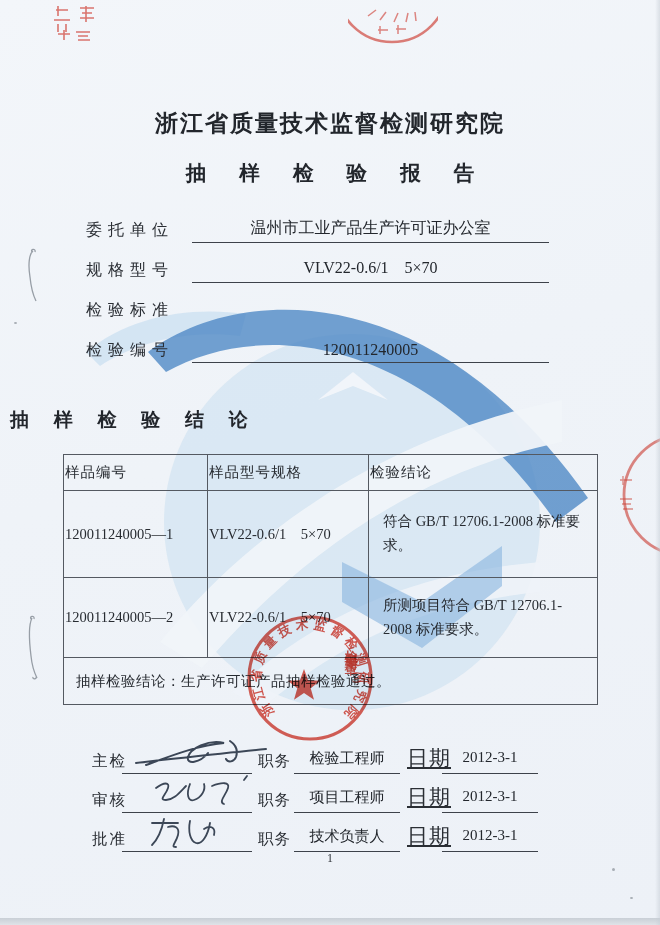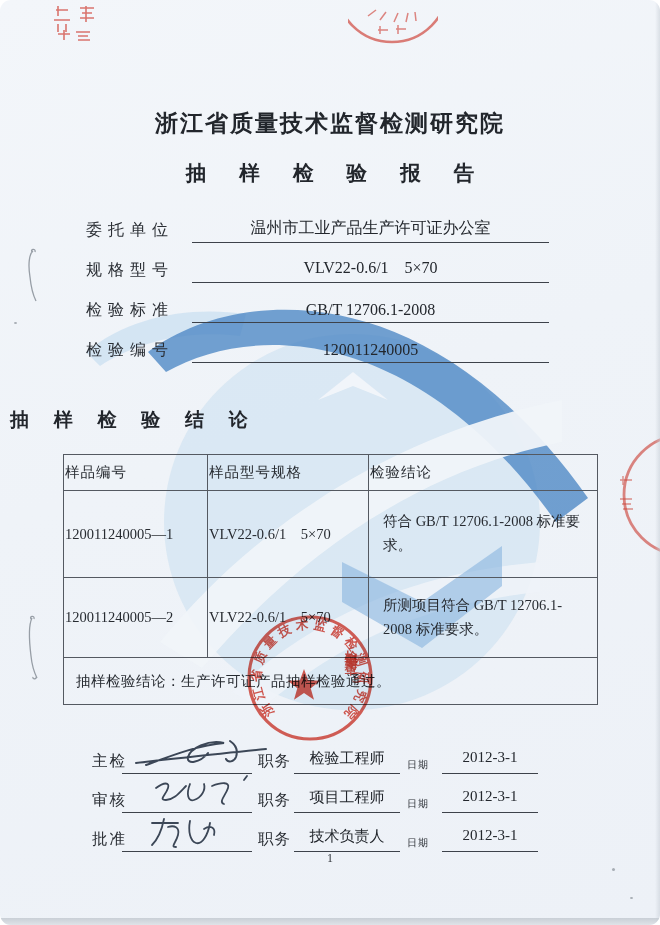--- a/index.html
+++ b/index.html
@@ -5,21 +5,20 @@
   html,body{margin:0;padding:0;}
   body{
     width:660px;height:925px;
     font-family:"Liberation Serif","DejaVu Serif",serif;
     background:#ffffff;
   }
   .page{
     position:relative;width:660px;height:925px;overflow:hidden;
     background:linear-gradient(160deg,#f3f6fa 0%,#eff3f8 45%,#edf1f7 100%);
     color:#23272d;
-    border-radius:11px;
   }
   
   .wm{position:absolute;left:0;top:0;z-index:0;}
   
   .content{position:absolute;left:0;top:0;width:660px;height:925px;z-index:1;}
   .org-title{
     position:absolute;top:108px;left:0;width:660px;text-align:center;
     font-size:23px;font-weight:700;letter-spacing:2px;color:#22262c;
   }
   .report-title{
@@ -53,21 +52,21 @@
   td.res{padding:0 14px;line-height:1.65;}
   td.concl{
     height:44px;text-align:left;padding-left:12px;font-size:15px;letter-spacing:0.5px;
   }
   .sig-row{position:absolute;left:0;width:660px;height:26px;}
   .sig-role{position:absolute;left:92px;bottom:2px;font-size:15.5px;letter-spacing:2px;color:#2a2e34;}
   .sig-line{position:absolute;bottom:0;border-bottom:1px solid #3d424a;height:24px;text-align:center;font-size:15px;color:#23272d;}
   .l1{left:122px;width:130px;}
   .lbl2{position:absolute;left:258px;bottom:2px;font-size:15.5px;letter-spacing:1px;color:#2a2e34;margin-top:17px;}
   .l2{left:294px;width:106px;margin-top:37px;}
-  .lbl3{position:absolute;left:407px;bottom:2px;font-size:10px;letter-spacing:1px;color:#2a2e34;}
+  .lbl3{position:absolute;left:407px;bottom:2px;font-size:21px;letter-spacing:1px;color:#2a2e34;text-decoration:underline;}
   .l3{left:442px;width:96px;}
   .page-num{position:absolute;top:851px;left:0;width:660px;text-align:center;font-size:12px;color:#33373d;}
   
   .hand{position:absolute;z-index:2;}
   
   .stamp{position:absolute;z-index:3;mix-blend-mode:multiply;}
   .seal-type{
     position:absolute;left:342px;top:640px;z-index:4;mix-blend-mode:multiply;
     writing-mode:vertical-rl;font-size:12.5px;letter-spacing:3px;
     color:rgba(213,62,50,0.88);font-weight:700;
@@ -113,21 +112,20 @@
     <div class="field-row" style="top:216px">
       <span class="f-label">委 托 单 位</span>
       <span class="f-value">温州市工业产品生产许可证办公室</span>
     </div>
     <div class="field-row" style="top:256px">
       <span class="f-label">规 格 型 号</span>
       <span class="f-value">VLV22-0.6/1　5×70</span>
     </div>
     <div class="field-row" style="top:296px">
       <span class="f-label">检 验 标 准</span>
-      <span class="f-value">GB/T 12706.1-2008</span>
     </div>
     <div class="field-row" style="top:336px">
       <span class="f-label">检 验 编 号</span>
       <span class="f-value">120011240005</span>
     </div>
 
     <div class="section-title">抽 样 检 验 结 论</div>
 
     <table class="results">
       <colgroup>

